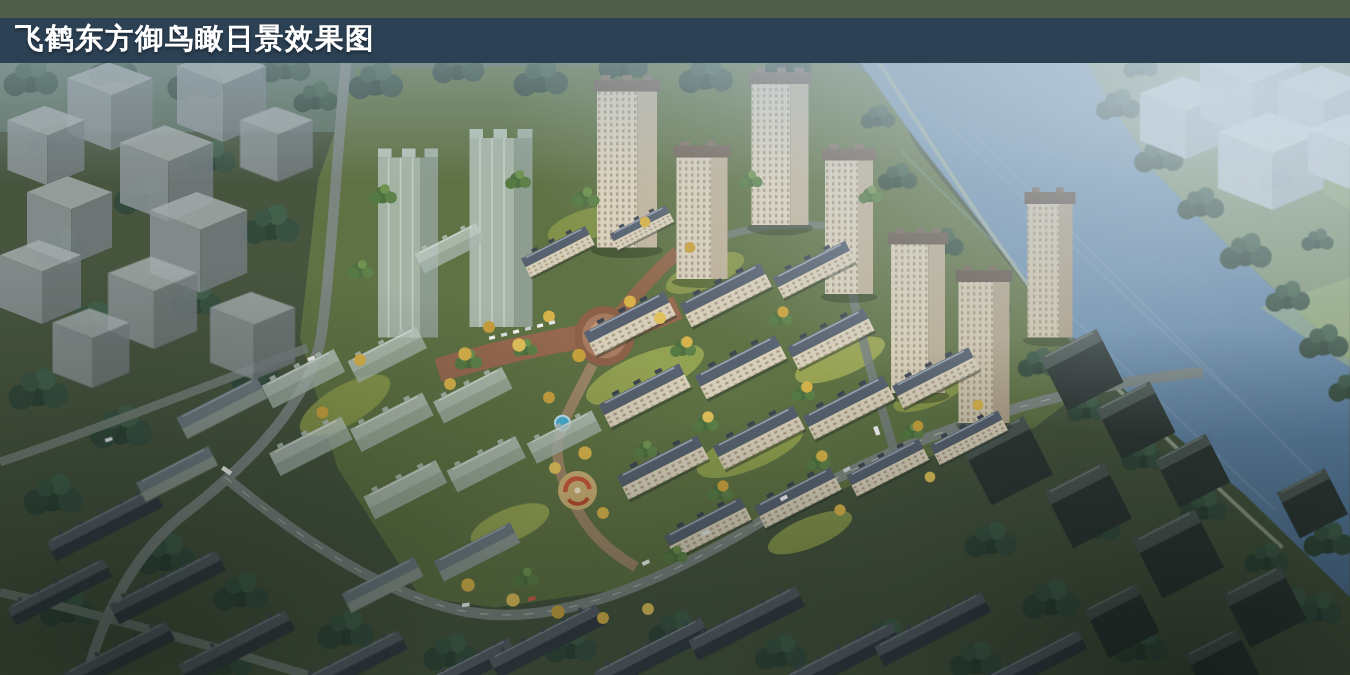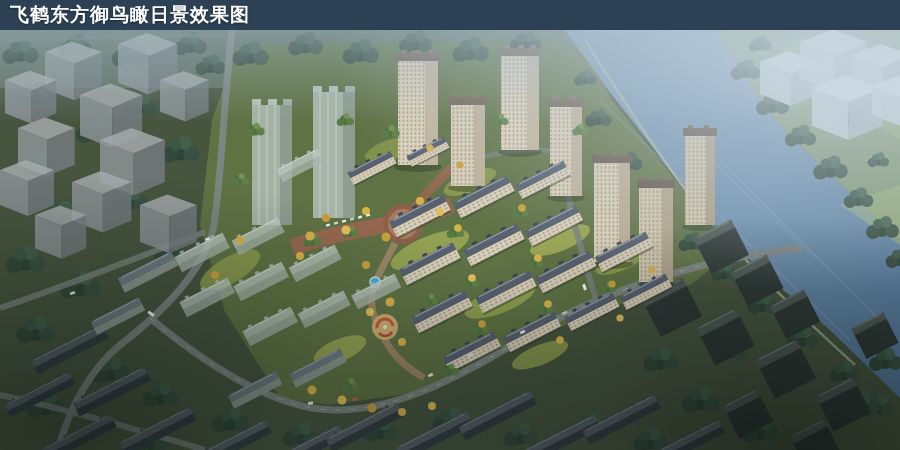--- a/index.html
+++ b/index.html
@@ -1,17 +1,17 @@
 <!DOCTYPE html>
 <html><head>
 <meta charset="utf-8">
 <style>
   html,body{margin:0;padding:0;background:#111;}
   .stage{position:relative;width:900px;height:450px;overflow:hidden;font-family:"Liberation Sans","DejaVu Sans",sans-serif;background:#4f5e49;}
-  .titlebar{position:absolute;left:0;top:0;width:900px;height:30px;background:#2c4154;z-index:5;display:flex;align-items:center;box-sizing:border-box;padding-left:10px;}
+  .titlebar{position:absolute;left:0;top:12px;width:900px;height:30px;background:#2c4154;z-index:5;display:flex;align-items:center;box-sizing:border-box;padding-left:10px;}
   .titlebar .t{color:#fff;font-size:19px;font-weight:bold;letter-spacing:1px;line-height:30px;text-shadow:0 1px 2px rgba(0,0,0,.4);}
   svg{position:absolute;left:0;top:0;}
 </style>
 </head>
 <body>
 
 <div class="stage">
 
 <svg width="900" height="450" viewBox="0 0 900 450">
   <defs>

